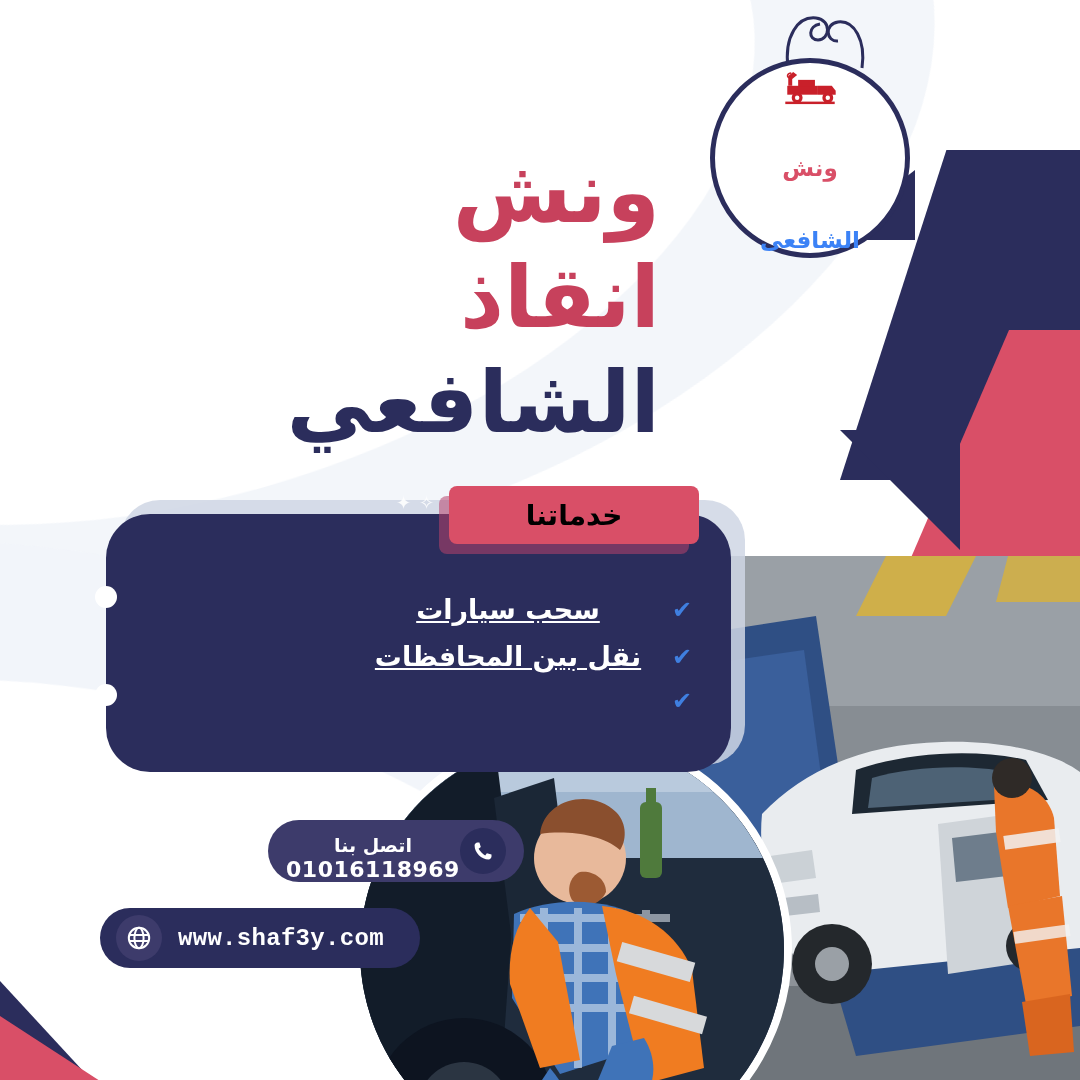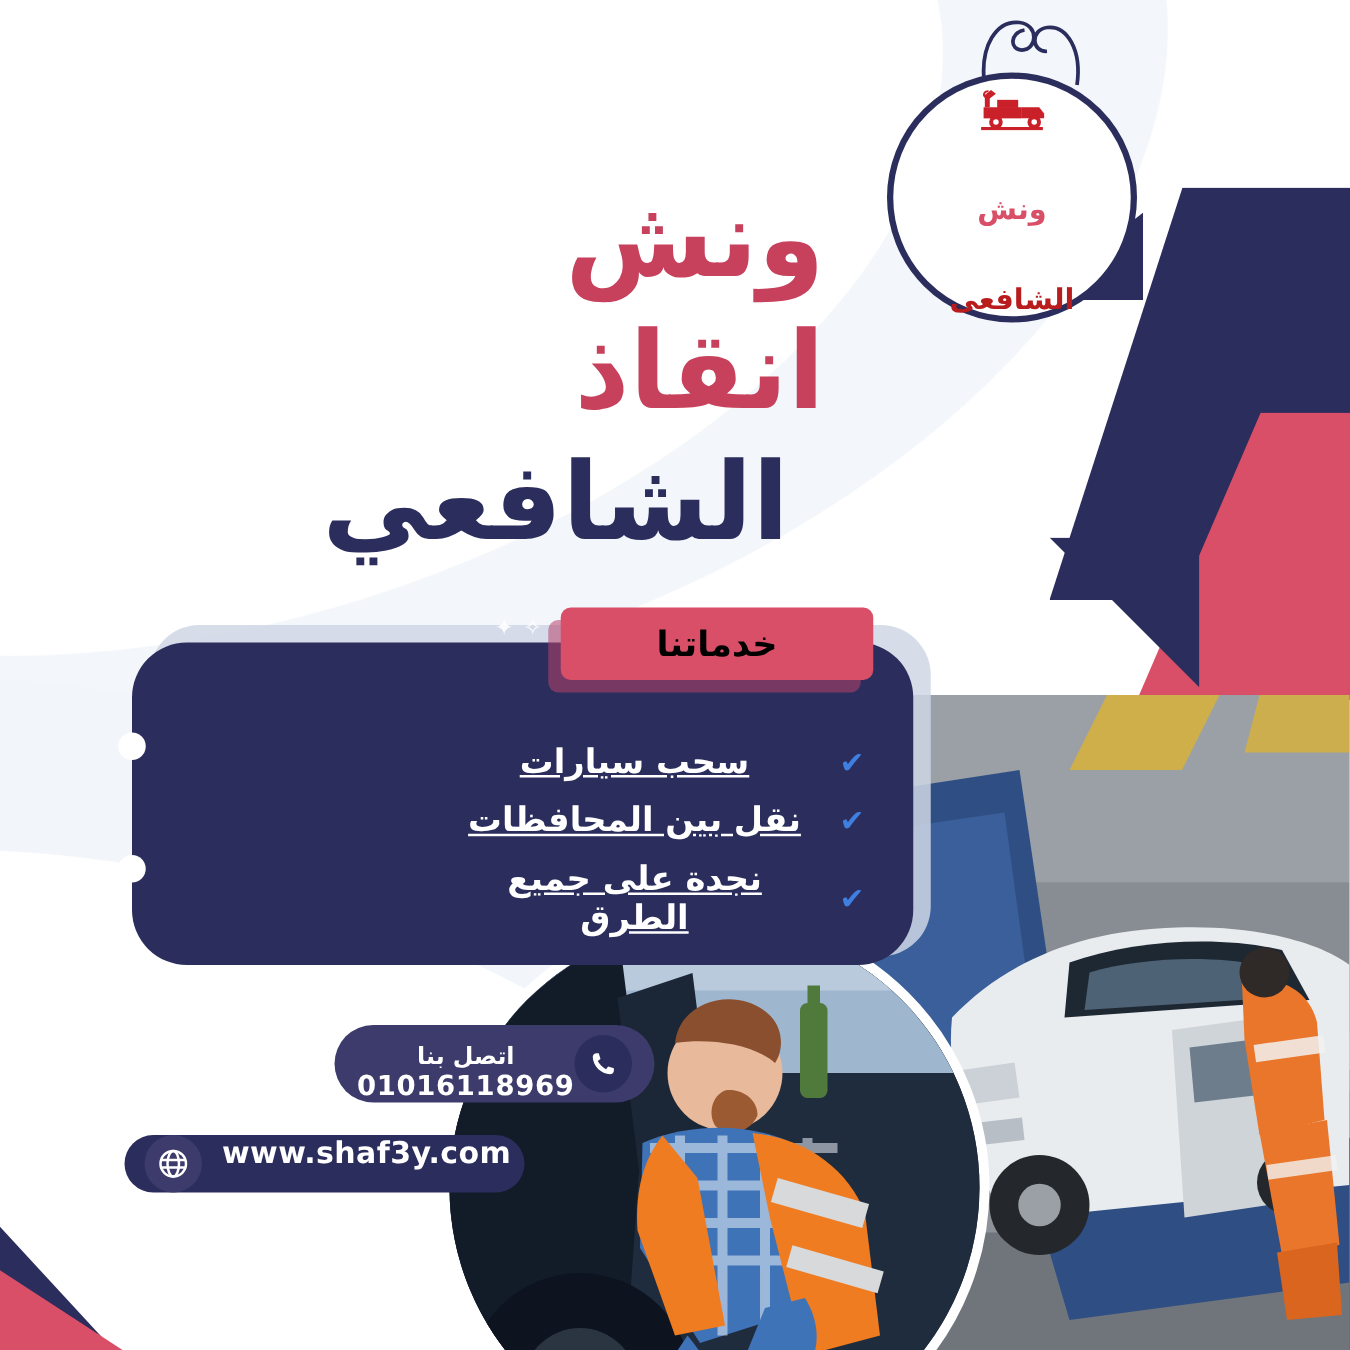--- a/index.html
+++ b/index.html
@@ -105,21 +105,21 @@
   }
   .logo-truck { margin-top: 6px; }
   .logo-text-1 {
     color: #d94f67;
     font-size: 23px;
     font-weight: bold;
     line-height: 1.05;
     margin-top: 2px;
   }
   .logo-text-2 {
-    color: #b91c1c;
+    color: #3b82f6;
     font-size: 23px;
     font-weight: bold;
     line-height: 1.1;
   }
 
   
   .headline {
     position: absolute;
     right: 420px;
     top: 140px;
@@ -131,21 +131,20 @@
   .headline .l1 {
     color: #c7415c;
     font-size: 86px;
     font-weight: bold;
     letter-spacing: -1px;
   }
   .headline .l2 {
     color: #2b2d5c;
     font-size: 86px;
     font-weight: bold;
-    text-align: center;
   }
 
   
   .services-shadow {
     position: absolute;
     left: 120px;
     top: 500px;
     width: 625px;
     height: 265px;
     background: #cfd6e4;
@@ -301,28 +300,30 @@
     display: flex;
     align-items: center;
     justify-content: center;
     flex: 0 0 46px;
   }
 
   .pill-web {
     position: absolute;
     left: 100px;
     top: 908px;
-    height: 46px;
+    height: 60px;
     width: 320px;
     background: #2b2d5c;
     border-radius: 34px;
     display: flex;
+    align-items: center;
     direction: ltr;
     padding: 0 16px;
     box-sizing: border-box;
+    font-family: Liberation Mono, monospace;
   }
   .pill-web .icon-circle { background: #3d3b6b; }
   .pill-web .web-txt {
     color: #ffffff;
     font-size: 24px;
     font-weight: bold;
     margin-left: 16px;
     letter-spacing: 0.3px;
   }
 </style>
@@ -483,21 +484,20 @@
       <div class="service-item">
         <span class="check">✔</span>
         <span class="service-text">سحب سيارات</span>
       </div>
       <div class="service-item">
         <span class="check">✔</span>
         <span class="service-text">نقل بين المحافظات</span>
       </div>
       <div class="service-item">
         <span class="check">✔</span>
-        <span class="service-text">نجدة على جميع الطرق</span>
       </div>
     </div>
   </div>
 
   <div class="pill-call">
     <div class="icon-circle">
       <svg width="24" height="24" viewBox="0 0 24 24">
         <path d="M6.5 3.5 C5 3.5 3.6 4.9 3.6 6.4 C3.6 13.6 10.4 20.4 17.6 20.4 C19.1 20.4 20.5 19 20.5 17.5 L20.5 15.6 L15.9 14.2 L14.2 16.4 C12 15.3 8.7 12 7.6 9.8 L9.8 8.1 L8.4 3.5 Z" fill="#ffffff"></path>
       </svg>
     </div>

